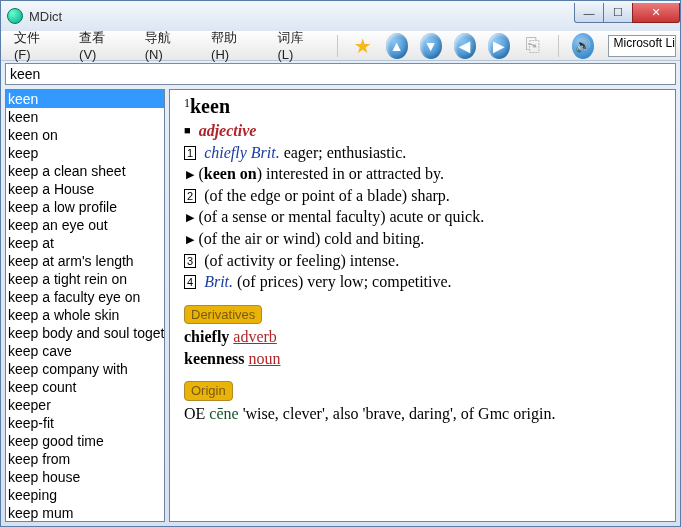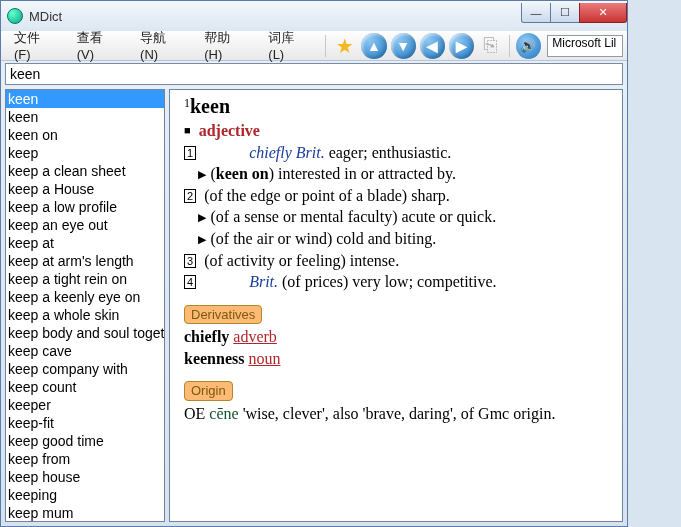--- a/index.html
+++ b/index.html
@@ -4,21 +4,21 @@
 <style>
   * { box-sizing: border-box; }
   body {
     margin: 0;
     font-family: "Segoe UI", Tahoma, sans-serif;
     font-size: 13px;
     background: #d8e4f0;
     overflow: hidden;
   }
   .window {
-    width: 628px;
+    width: 681px;
     height: 527px;
     background: linear-gradient(#e8eff7, #d6e2ef);
     border: 1px solid #5a7ca8;
     position: relative;
     display: flex;
     flex-direction: column;
   }
   .titlebar {
     height: 30px;
     display: flex;
@@ -53,21 +53,21 @@
     border-bottom-right-radius: 3px;
   }
   .win-btn.min { border-bottom-left-radius: 3px; }
   .menubar {
     height: 30px;
     background: linear-gradient(#fefefe, #e8e8e8);
     border-bottom: 1px solid #b5c6da;
     display: flex;
     align-items: center;
     padding: 0 4px;
-    gap: 0;
+    gap: 8px;
   }
   .menu-item {
     padding: 4px 9px;
     font-size: 13px;
     color: #222;
     cursor: default;
   }
   .menu-sep { width: 1px; height: 22px; background: #c8c8c8; margin: 0 4px; }
   .tool-icon {
     width: 26px; height: 26px;
@@ -138,43 +138,43 @@
     background: #fff;
     padding: 3px 14px;
     font-family: "Times New Roman", serif;
     font-size: 16px;
     color: #000;
     overflow: auto;
     line-height: 1.35;
   }
   .headword { font-weight: bold; font-size: 20px; }
   .sup { font-size: 12px; vertical-align: super; }
-  .pos { font-family: "Times New Roman", serif; font-weight: bold; color: #b0252a; }
+  .pos { font-family: "Times New Roman", serif; font-style: italic; font-weight: bold; color: #b0252a; }
   .bullet { font-size: 11px; vertical-align: 2px; }
   .def-num {
     display: inline-block;
     border: 1px solid #000;
     font-size: 11px;
     line-height: 12px;
     padding: 0 2px;
     margin-right: 4px;
     font-family: Arial, sans-serif;
     vertical-align: 1px;
   }
-  .brit { color: #1a3e9e; font-style: italic; margin-left: 45px; }
-  .entry .sub { margin-left: 14px; }
+  .brit { color: #1a3e9e; font-style: italic; }
+  .entry .sub { margin-left: 2px; }
   .tri { font-size: 11px; vertical-align: 1px; }
   .section-label {
     display: inline-block;
     border: 1px solid #b08a2a;
     border-radius: 4px;
     padding: 0 6px;
     font-size: 13px;
     color: #7a5a10;
-    background: #fdba74;
+    background: #eab308;
     margin: 12px 7px 2px 0;
     font-family: Arial, sans-serif;
   }
   .deriv-word { font-weight: bold; }
   .deriv-pos { color: #b0252a; text-decoration: underline; }
   .origin-oe { color: #14532d; }
   .speak-btn {
     background: radial-gradient(circle at 35% 30%, #8cc6f2, #1f78c4);
     color:#fff;
   }
@@ -222,21 +222,21 @@
         <div class="item">keen</div>
         <div class="item">keen on</div>
         <div class="item">keep</div>
         <div class="item">keep a clean sheet</div>
         <div class="item">keep a House</div>
         <div class="item">keep a low profile</div>
         <div class="item">keep an eye out</div>
         <div class="item">keep at</div>
         <div class="item">keep at arm's length</div>
         <div class="item">keep a tight rein on</div>
-        <div class="item">keep a keenly eye on</div>
+        <div class="item">keep a faculty eye on</div>
         <div class="item">keep a whole skin</div>
         <div class="item">keep body and soul together</div>
         <div class="item">keep cave</div>
         <div class="item">keep company with</div>
         <div class="item">keep count</div>
         <div class="item">keeper</div>
         <div class="item">keep-fit</div>
         <div class="item">keep good time</div>
         <div class="item">keep from</div>
         <div class="item">keep house</div>

